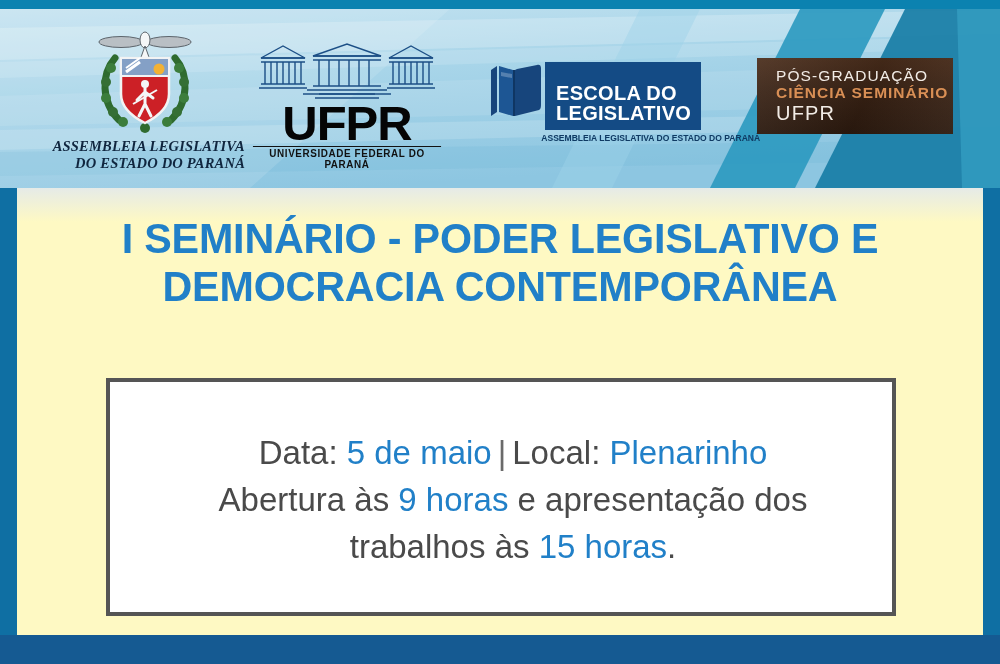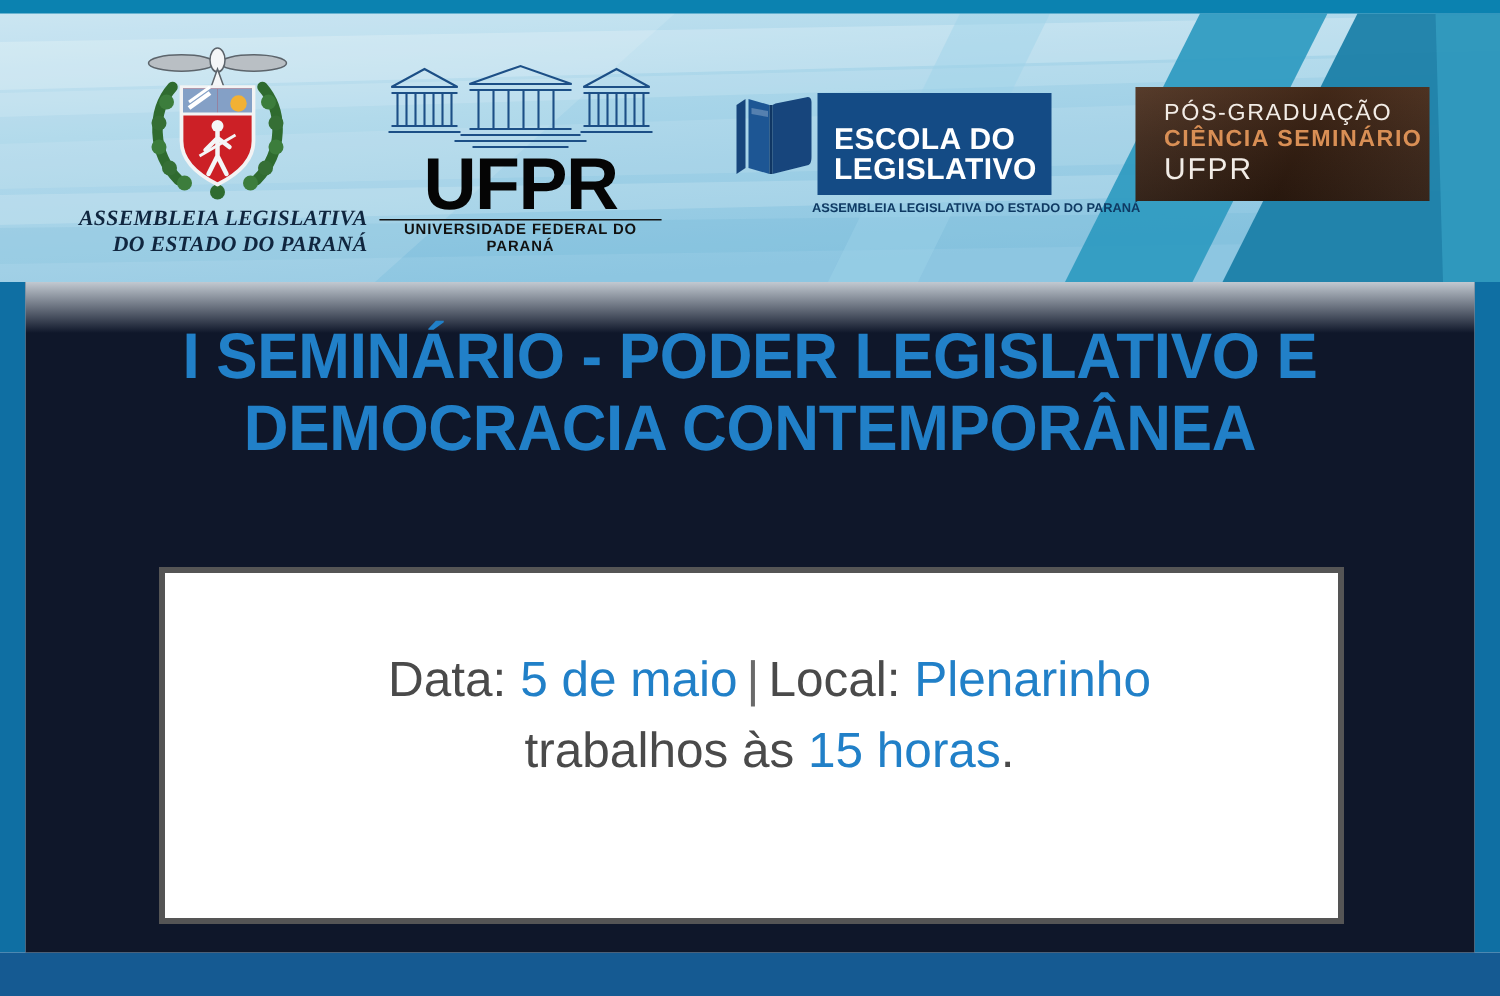--- a/index.html
+++ b/index.html
@@ -180,21 +180,21 @@
     height: 29px;
     background: #155a92;
   }
 
   .content {
     position: absolute;
     left: 17px;
     top: 188px;
     width: 966px;
     height: 447px;
-    background: #0f172a;
+    background: #fef9c3;
   }
   .content-sheen {
     position: absolute;
     left: 0; top: 0;
     width: 966px; height: 34px;
     background: linear-gradient(180deg, rgba(225,232,238,0.85) 0%, rgba(255,255,255,0) 100%);
     pointer-events: none;
   }
 
   
@@ -380,20 +380,21 @@
     <div class="title">
       <span class="title-line">I SEMINÁRIO - PODER LEGISLATIVO E</span>
       <span class="title-line">DEMOCRACIA CONTEMPORÂNEA</span>
     </div>
 
     <div class="info-box">
       <div class="info-text">
 
         <span class="info-line"><span>Data:</span><span> </span><span class="hl">5 de maio</span><span class="sep">|</span><span>Local:</span><span> </span><span class="hl">Plenarinho</span></span>
 
+        <span class="info-line"><span>Abertura às</span><span> </span><span class="hl">9 horas</span><span> </span><span>e apresentação dos</span></span>
 
         <span class="info-line"><span>trabalhos às</span><span> </span><span class="hl">15 horas</span><span>.</span></span>
 
       </div>
     </div>
   </div>
 
 </div>
 
 </body></html>

